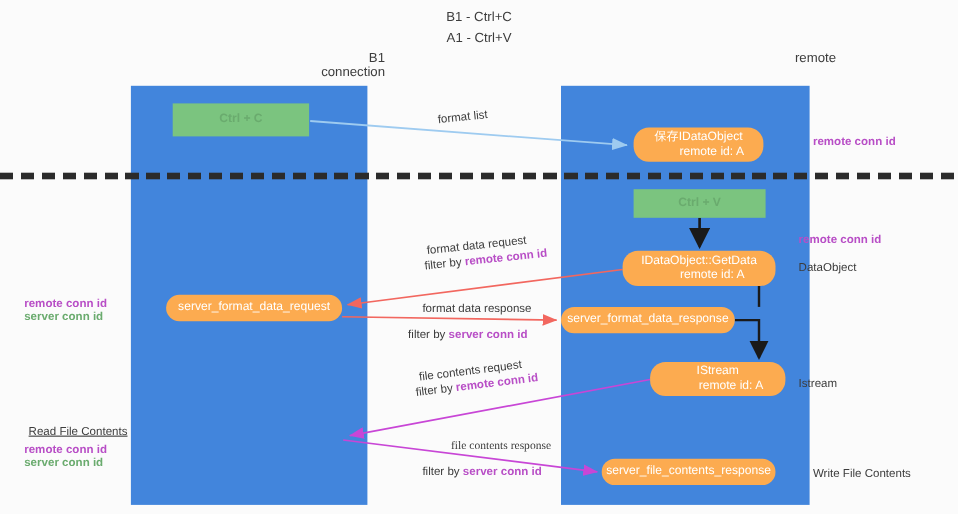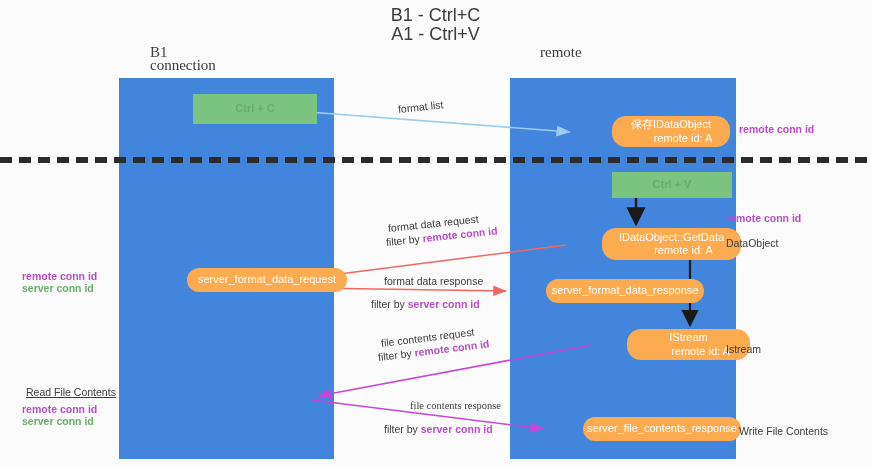--- a/index.html
+++ b/index.html
@@ -7,48 +7,47 @@
     width: 871px; height: 467px;
     background: #fbfbfb;
     font-family: "Liberation Sans", sans-serif;
     overflow: hidden;
   }
   #stage { position: relative; width: 871px; height: 467px; }
 
   
   .title {
     position: absolute; left: 0; top: 6px; width: 871px;
-    text-align: center; font-size: 18px; color: #3c3c3c; line-height: 19px;
+    text-align: center; font-size: 12px; color: #3c3c3c; line-height: 19px;
   }
 
   
   .colhead {
-    position: absolute; text-align: left; font-size: 15px;
-    color: #3c3c3c; line-height: 13px; font-family: Liberation Serif, serif;
+    position: absolute; text-align: right; font-size: 12px;
+    color: #3c3c3c; line-height: 13px;
   }
   #head-b1 { left: 150px; top: 46px; width: 200px; }
   #head-a1 { left: 540px; top: 46px; width: 220px; }
 
   
   .lane {
     position: absolute; top: 78px; height: 381px;
     background: #4285dc;
   }
   #lane-b1 { left: 119px; width: 215px; }
   #lane-a1 { left: 510px; width: 226px; }
 
   
   .node {
     position: absolute;
     display: flex; flex-direction: column;
     align-items: center; justify-content: center;
     color: #ffffff; 
     font-size: 11px; line-height: 13.5px;
     z-index: 6;
-    margin-left: 36px;
   }
   .node.green  { background: #7bc47f; }
   .node.orange { background: #fcab50; border-radius: 14px; }
   .node .l2 { font-size: 11px; padding-left: 24px; }
 
   #n-ctrlc        { left: 157px; top: 94px;  width: 124px; height: 30px; }
   #n-idataobject  { left: 576px; top: 116px; width: 118px; height: 31px; }
   #n-ctrlv        { left: 576px; top: 172px; width: 120px; height: 26px; }
   #n-getdata      { left: 566px; top: 228px; width: 139px; height: 32px; }
   #n-fmtreq       { left: 151px; top: 268px; width: 160px; height: 24px; }

